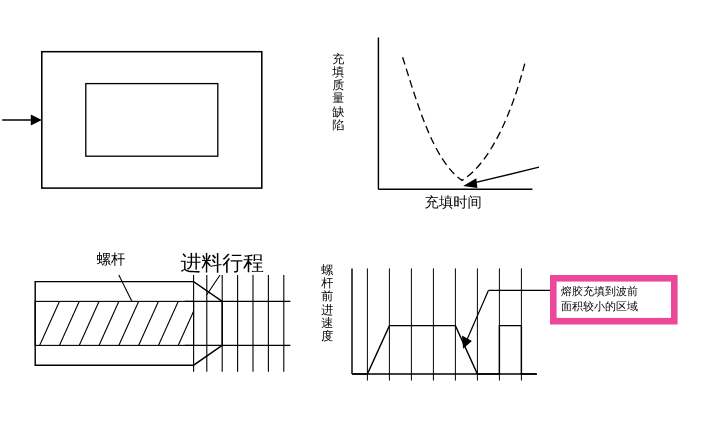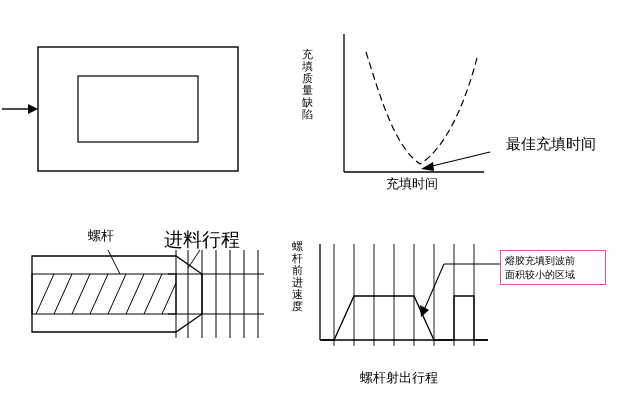--- a/index.html
+++ b/index.html
@@ -35,21 +35,21 @@
   .watermark {
     color: #f0a9a9;
     font-size: 13px;
     letter-spacing: 1px;
     font-family: "Liberation Serif", serif;
   }
   .big {
     font-size: 15px;
   }
   .callout-box {
-    border: 1px solid #ec4899;
+    border: 6px solid #ec4899;
     font-size: 10px;
     line-height: 1.35;
     padding: 3px 4px;
     color: #000;
     background: #fff;
     white-space: pre-line;
   }
   svg { display: block; }
 </style>
 </head>
@@ -83,21 +83,20 @@
       <g>
         <line x1="202" y1="128" x2="140" y2="143" stroke="#000" stroke-width="1.2"></line>
         <polygon points="133,145 145,138 146,147" fill="#000"></polygon>
       </g>
     </svg>
 
     <div class="abs vlbl" style="left:12px; top:24px;">充填质量缺陷</div>
 
     <div class="abs lbl" style="left:98px; top:152px;">充填时间</div>
 
-    <div class="abs lbl big" style="left:218px; top:111px;">最佳充填时间</div>
   </div>
 
   <div class="abs" style="left:16px; top:228px; width:280px; height:130px;">
     <svg width="280" height="130" viewBox="0 0 280 130">
 
       <path d="M 16,28 L 160,28 L 186,46 L 186,86 L 160,104 L 16,104 Z" fill="none" stroke="#000" stroke-width="1.3"></path>
 
       <rect x="16" y="46" width="144" height="40" fill="none" stroke="#000" stroke-width="1"></rect>
 
       <g stroke="#000" stroke-width="1">
@@ -154,19 +153,18 @@
       <g>
         <line x1="156" y1="28" x2="136" y2="74" stroke="#000" stroke-width="1.1"></line>
         <polygon points="133,81 132,69 141,74" fill="#000"></polygon>
       </g>
 
       <line x1="156" y1="28" x2="212" y2="28" stroke="#000" stroke-width="1.1"></line>
     </svg>
 
     <div class="abs vlbl" style="left:2px; top:4px;">螺杆前进速度</div>
 
-    <div class="abs lbl" style="left:72px; top:134px; font-size:13px;">螺杆射出行程</div>
 
     <div class="abs callout-box" style="left:212px; top:14px; width:96px;">熔胶充填到波前
 面积较小的区域</div>
   </div>
 
 </div>
 
 </body></html>

